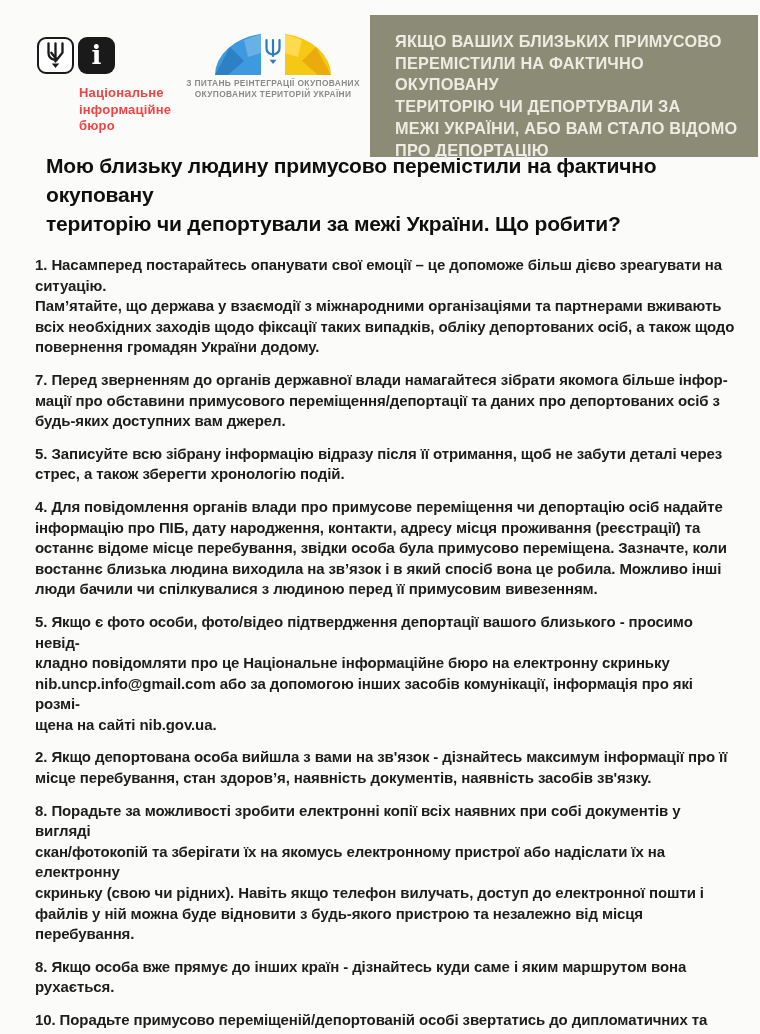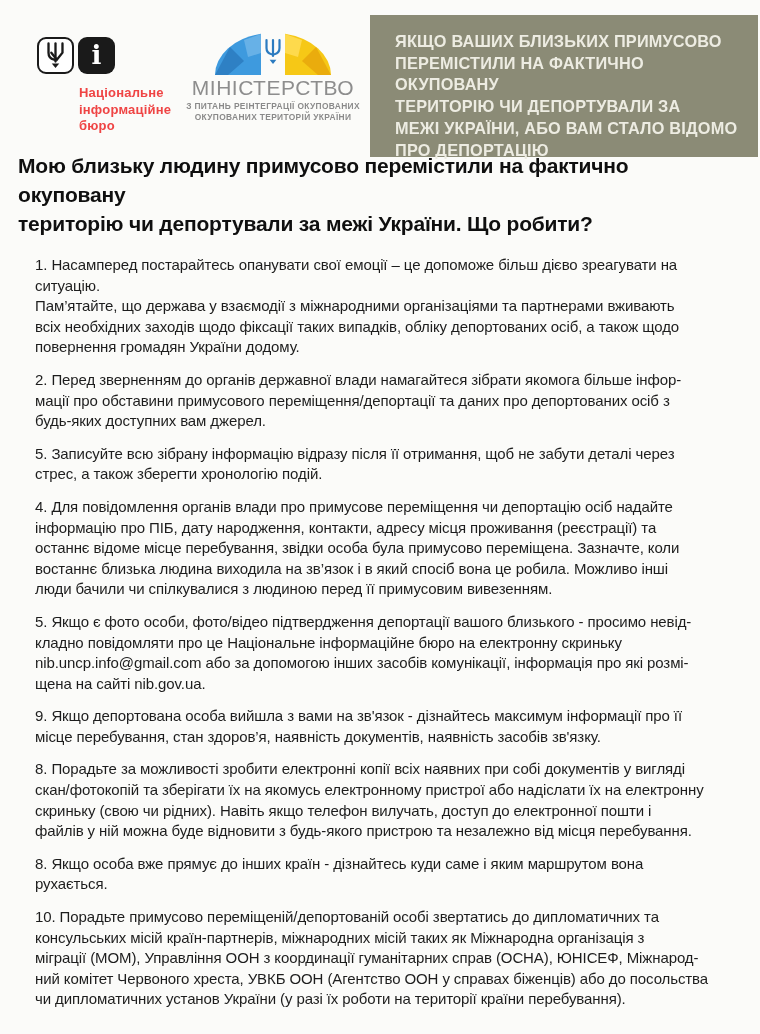--- a/index.html
+++ b/index.html
@@ -34,27 +34,27 @@
   .m-sub { font-size:8.4px; font-weight:bold; color:#8a8a8a; letter-spacing:0.35px;
            line-height:10.5px; white-space:pre-line; margin-top:2px; }
 
   .banner { position:absolute; left:370px; top:3px; width:388px; height:142px;
     box-sizing:border-box; background:#8b8b76;
     padding:16px 18px 0 25px;margin-top:12px; }
   .banner-text { color:#edece2; font-size:16.3px; font-weight:bold;
     line-height:21.7px; white-space:pre-line; letter-spacing:0.2px; }
 
   
-  .title { margin:9px 34px 0 18px; font-size:21px; font-weight:bold;
+  .title { margin:9px 34px 0 46px; font-size:21px; font-weight:bold;
     line-height:29px; color:#0f0f0f; white-space:pre-line; letter-spacing:-0.2px; }
 
   
   .content { margin:17px 24px 0 35px; font-size:15px; line-height:20.6px;
     color:#1d1d1d; letter-spacing:-0.1px; }
-  .content p { margin:0 0 12px 0; white-space:pre-line; }
+  .content p { margin:0 0 12px 0; white-space:pre-line;font-weight:bold; }
   .content p:last-child { margin-bottom:0; }
 </style>
 </head>
 <body>
 
 <div class="page">
 
   <header class="header">
 
     <div class="nib-badges">
@@ -87,21 +87,20 @@
         <polygon points="117,44 102,16 88,30 104,44" fill="#e8a70c" opacity="0.85"></polygon>
         <polygon points="88,9 71,3 71,22 84,26" fill="#ffdc52" opacity="0.9"></polygon>
 
         <g transform="translate(49,8)" fill="none" stroke="#2b7bc0" stroke-width="2.2" stroke-linecap="round">
           <path d="M3.5 1 v8 q0 5 5 6.2"></path>
           <path d="M16.5 1 v8 q0 5 -5 6.2"></path>
           <path d="M10 1 v16"></path>
         </g>
         <path d="M59 33 l-3.4 -4.2 h6.8 z" fill="#2b7bc0"></path>
       </svg>
-      <div class="m-title">МІНІСТЕРСТВО</div>
       <div class="m-sub">З ПИТАНЬ РЕІНТЕГРАЦІЇ ОКУПОВАНИХ
 ОКУПОВАНИХ ТЕРИТОРІЙ УКРАЇНИ</div>
     </div>
 
     <div class="banner">
       <div class="banner-text">ЯКЩО ВАШИХ БЛИЗЬКИХ ПРИМУСОВО
 ПЕРЕМІСТИЛИ НА ФАКТИЧНО ОКУПОВАНУ
 ТЕРИТОРІЮ ЧИ ДЕПОРТУВАЛИ ЗА
 МЕЖІ УКРАЇНИ, АБО ВАМ СТАЛО ВІДОМО
 ПРО ДЕПОРТАЦІЮ</div>
@@ -111,35 +110,35 @@
 
   <h1 class="title">Мою близьку людину примусово перемістили на фактично окуповану
 територію чи депортували за межі України. Що робити?</h1>
 
   <main class="content">
     <p>1. Насамперед постарайтесь опанувати свої емоції – це допоможе більш дієво зреагувати на
 ситуацію.
 Пам’ятайте, що держава у взаємодії з міжнародними організаціями та партнерами вживають
 всіх необхідних заходів щодо фіксації таких випадків, обліку депортованих осіб, а також щодо
 повернення громадян України додому.</p>
-    <p>2. Перед зверненням до органів державної влади намагайтеся зібрати якомога більше інфор-
+    <p>7. Перед зверненням до органів державної влади намагайтеся зібрати якомога більше інфор-
 мації про обставини примусового переміщення/депортації та даних про депортованих осіб з
 будь-яких доступних вам джерел.</p>
     <p>5. Записуйте всю зібрану інформацію відразу після її отримання, щоб не забути деталі через
 стрес, а також зберегти хронологію подій.</p>
     <p>4. Для повідомлення органів влади про примусове переміщення чи депортацію осіб надайте
 інформацію про ПІБ, дату народження, контакти, адресу місця проживання (реєстрації) та
 останнє відоме місце перебування, звідки особа була примусово переміщена. Зазначте, коли
 востаннє близька людина виходила на зв’язок і в який спосіб вона це робила. Можливо інші
 люди бачили чи спілкувалися з людиною перед її примусовим вивезенням.</p>
     <p>5. Якщо є фото особи, фото/відео підтвердження депортації вашого близького - просимо невід-
 кладно повідомляти про це Національне інформаційне бюро на електронну скриньку
 nib.uncp.info@gmail.com або за допомогою інших засобів комунікації, інформація про які розмі-
 щена на сайті nib.gov.ua.</p>
-    <p>9. Якщо депортована особа вийшла з вами на зв'язок - дізнайтесь максимум інформації про її
+    <p>2. Якщо депортована особа вийшла з вами на зв'язок - дізнайтесь максимум інформації про її
 місце перебування, стан здоров’я, наявність документів, наявність засобів зв'язку.</p>
     <p>8. Порадьте за можливості зробити електронні копії всіх наявних при собі документів у вигляді
 скан/фотокопій та зберігати їх на якомусь електронному пристрої або надіслати їх на електронну
 скриньку (свою чи рідних). Навіть якщо телефон вилучать, доступ до електронної пошти і
 файлів у ній можна буде відновити з будь-якого пристрою та незалежно від місця перебування.</p>
     <p>8. Якщо особа вже прямує до інших країн - дізнайтесь куди саме і яким маршрутом вона
 рухається.</p>
     <p>10. Порадьте примусово переміщеній/депортованій особі звертатись до дипломатичних та
 консульських місій країн-партнерів, міжнародних місій таких як Міжнародна організація з
 міграції (МОМ), Управління ООН з координації гуманітарних справ (ОСНА), ЮНІСЕФ, Міжнарод-

